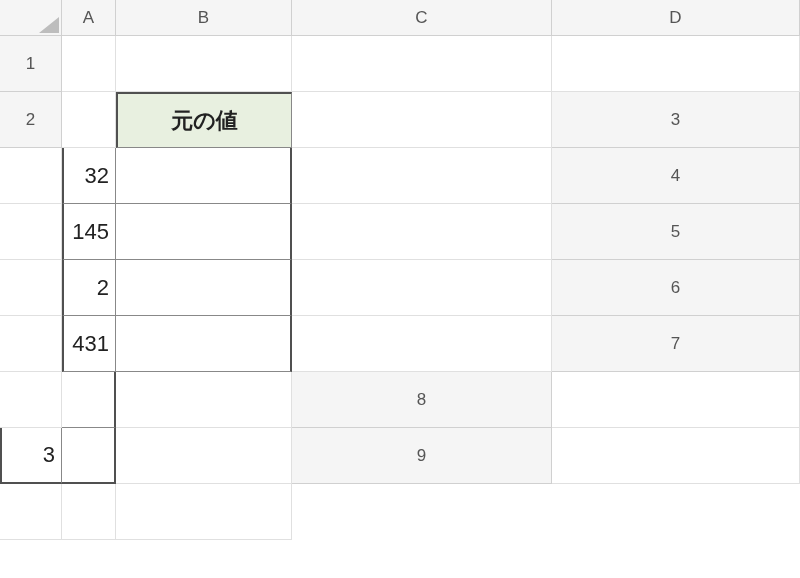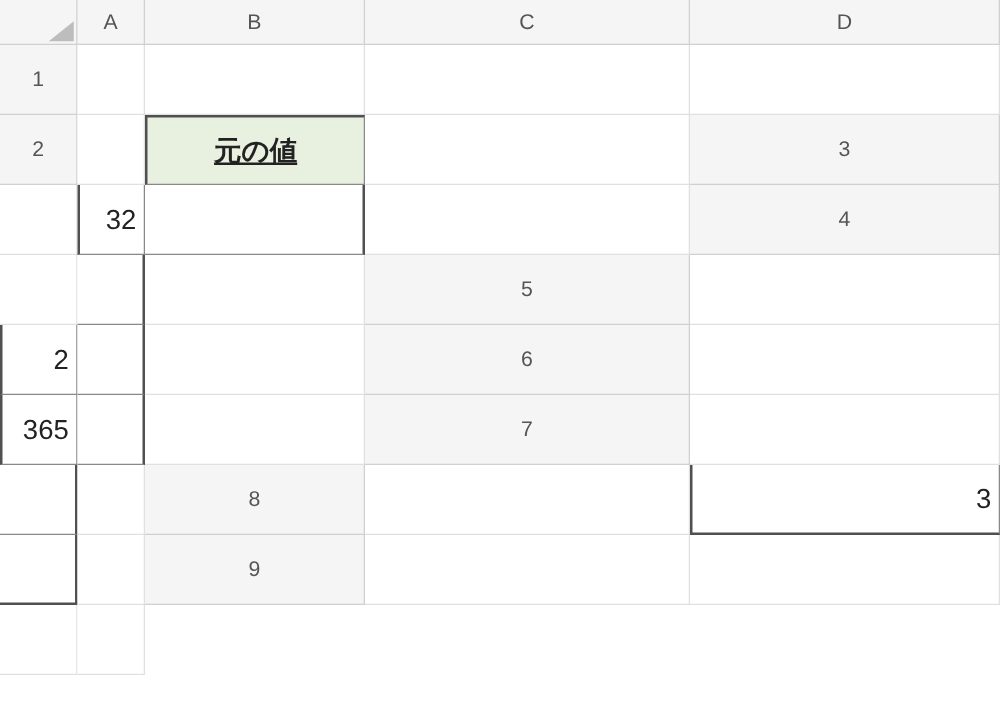--- a/index.html
+++ b/index.html
@@ -60,21 +60,20 @@
       border-style: solid;
       border-width: 0 0 16px 20px;
       border-color: transparent transparent #bdbdbd transparent;
     }
     .table-header {
       background: #e8f0e0;
       font-weight: bold;
       font-size: 22px;
       justify-content: center;
       color: #222;
-      text-decoration: underline;
     }
     .data-cell {
       font-size: 22px;
       color: #222;
       justify-content: flex-end;
     }
     .bordered-left {
       border-left: 2px solid #505050;
     }
     .bordered-right {
@@ -116,32 +115,33 @@
   <div class="cell"></div>
 
   <div class="cell row-header">3</div>
   <div class="cell"></div>
   <div class="cell data-cell bordered-left inner-border-right inner-border-bottom">32</div>
   <div class="cell data-cell bordered-right inner-border-bottom"></div>
   <div class="cell"></div>
 
   <div class="cell row-header">4</div>
   <div class="cell"></div>
+  <div class="cell data-cell bordered-left inner-border-right inner-border-bottom">145</div>
   <div class="cell data-cell bordered-right inner-border-bottom"></div>
   <div class="cell"></div>
 
   <div class="cell row-header">5</div>
   <div class="cell"></div>
   <div class="cell data-cell bordered-left inner-border-right inner-border-bottom">2</div>
   <div class="cell data-cell bordered-right inner-border-bottom"></div>
   <div class="cell"></div>
 
   <div class="cell row-header">6</div>
   <div class="cell"></div>
-  <div class="cell data-cell bordered-left inner-border-right inner-border-bottom">365</div>
+  <div class="cell data-cell bordered-left inner-border-right inner-border-bottom">431</div>
   <div class="cell data-cell bordered-right inner-border-bottom"></div>
   <div class="cell"></div>
 
   <div class="cell row-header">7</div>
   <div class="cell"></div>
   <div class="cell data-cell bordered-right inner-border-bottom"></div>
   <div class="cell"></div>
 
   <div class="cell row-header">8</div>
   <div class="cell"></div>

